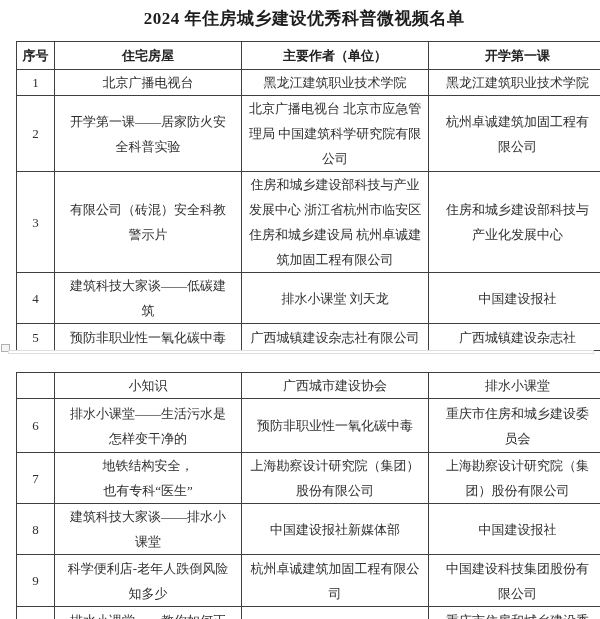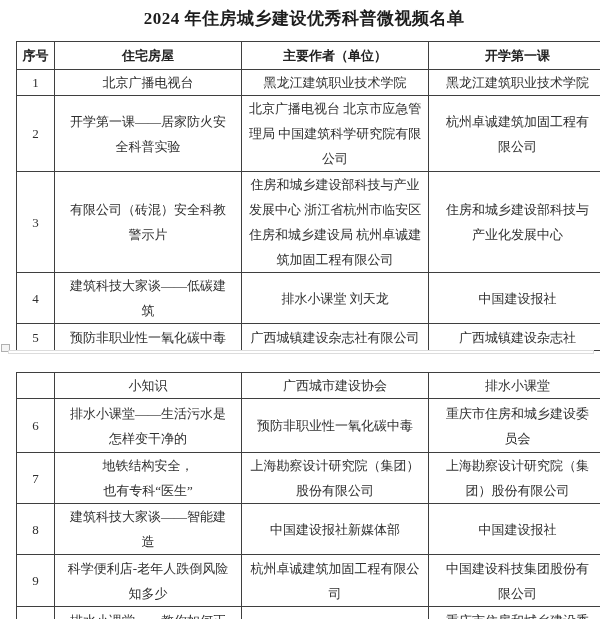--- a/index.html
+++ b/index.html
@@ -149,21 +149,21 @@
       </tr>
       <tr class="rh-51">
         <td class="cell-no">7</td>
         <td class="cell-name">地铁结构安全，
 也有专科“医生”</td>
         <td class="cell-auth">上海勘察设计研究院（集团）股份有限公司</td>
         <td class="cell-rec">上海勘察设计研究院（集团）股份有限公司</td>
       </tr>
       <tr class="rh-25">
         <td class="cell-no">8</td>
-        <td class="cell-name">建筑科技大家谈——智能建造</td>
+        <td class="cell-name">建筑科技大家谈——排水小课堂</td>
         <td class="cell-auth">中国建设报社新媒体部</td>
         <td class="cell-rec">中国建设报社</td>
       </tr>
       <tr class="rh-52">
         <td class="cell-no">9</td>
         <td class="cell-name">科学便利店-老年人跌倒风险知多少</td>
         <td class="cell-auth">杭州卓诚建筑加固工程有限公司</td>
         <td class="cell-rec">中国建设科技集团股份有限公司</td>
       </tr>
       <tr class="rh-52">

